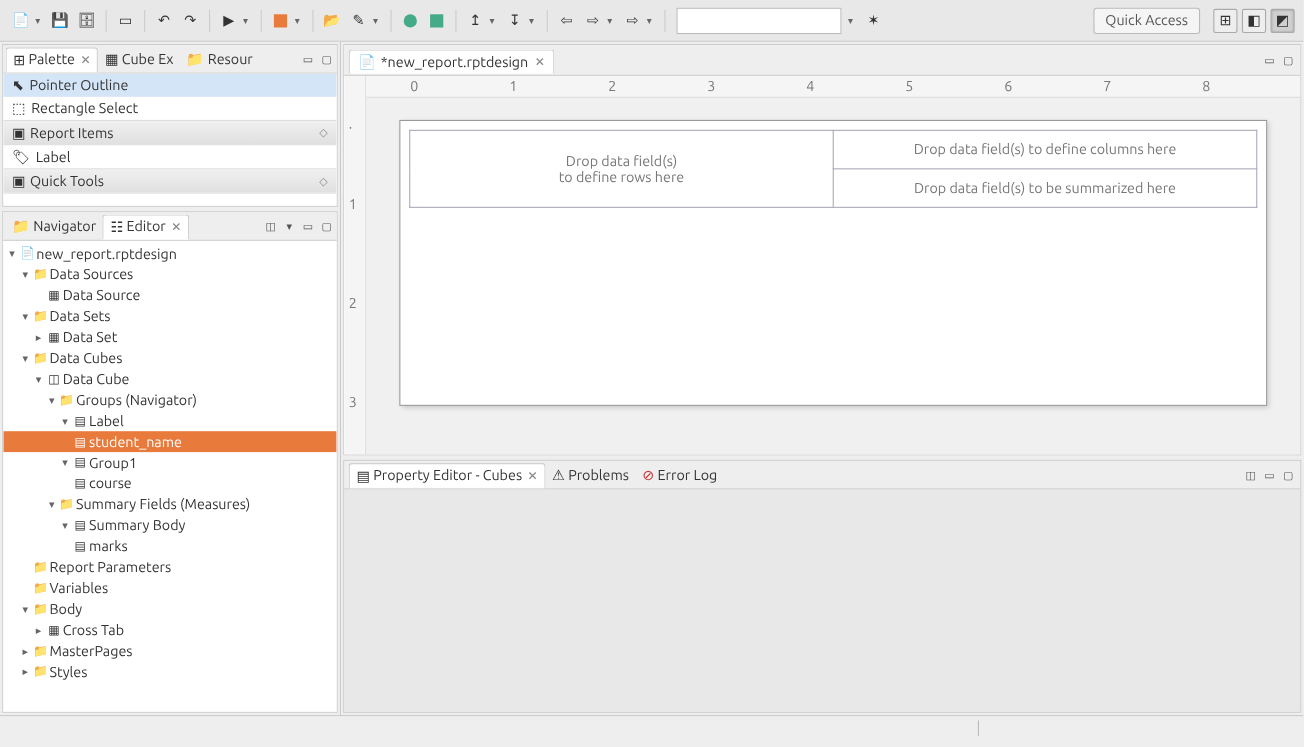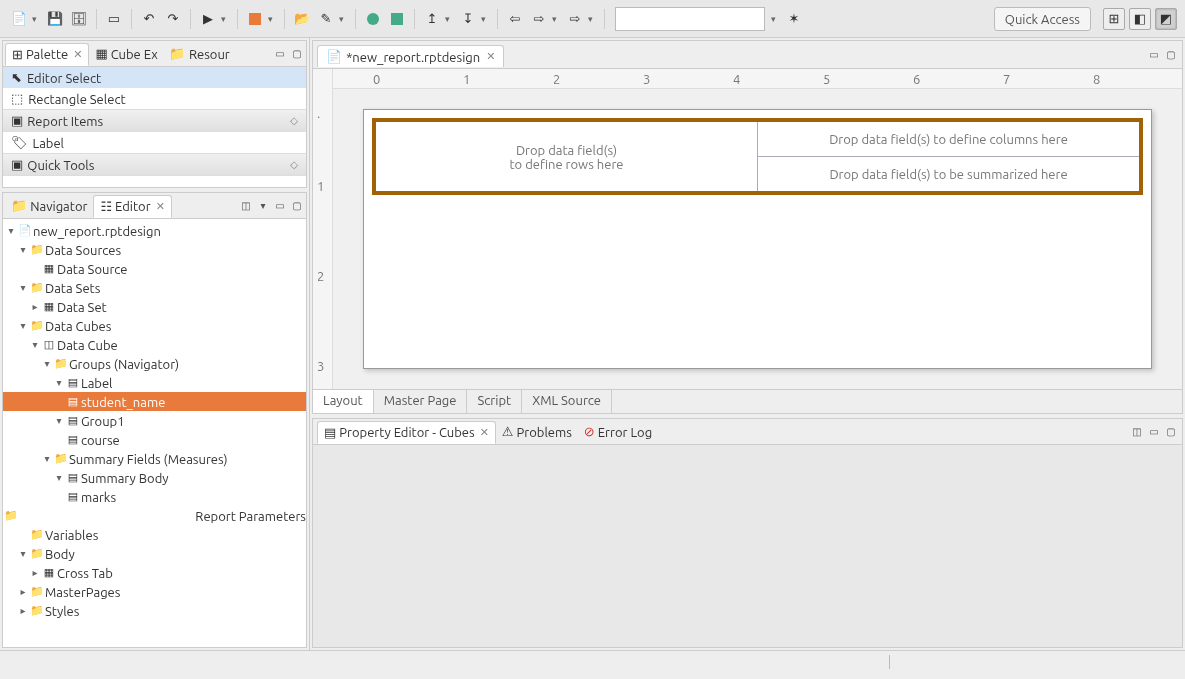--- a/index.html
+++ b/index.html
@@ -38,21 +38,21 @@
 .editor-panel { flex: 1; border: 1px solid #ccc; margin: 2px; background: #fff; display: flex; flex-direction: column; min-height: 0; }
 .editor-tabs { display: flex; align-items: center; background: #eee; height: 28px; border-bottom: 1px solid #ccc; padding: 0 4px; }
 .ed-tab { background: #fff; border: 1px solid #ccc; border-bottom: none; padding: 3px 8px; display: flex; align-items: center; gap: 4px; border-radius: 3px 3px 0 0; margin-top: 3px; cursor: pointer;}
 .editor-canvas { flex: 1; display: flex; background: #fff; overflow: hidden; }
 .vruler { width: 20px; background: #f5f5f5; border-right: 1px solid #ddd; position: relative; font-size: 9px; color: #777;}
 .canvas-wrap { flex: 1; display: flex; flex-direction: column; }
 .hruler { height: 20px; background: #f5f5f5; border-bottom: 1px solid #ddd; position: relative; font-size: 9px; color: #777; display:flex; align-items:center;}
 .hruler span { position: absolute; }
 .design { flex: 1; background: #f0f0f0; padding: 20px 30px; overflow: auto; }
 .page { background: #fff; border: 1px solid #999; box-shadow: 2px 2px 5px rgba(0,0,0,0.2); min-height: 260px; padding: 8px;}
-.crosstab { border: 4px solid #a16207; width: 100%; border-collapse: collapse; }
+.crosstab { border: 1px solid #a16207; width: 100%; border-collapse: collapse; }
 .crosstab td { border: 1px solid #aab; padding: 10px; text-align: center; color: #777; font-size: 13px; }
 .bottom-tabs { display: flex; background: #eee; border-top: 1px solid #ccc; height: 24px; }
 .btab { padding: 3px 10px; cursor: pointer; border-right: 1px solid #ccc; color: #555;}
 .btab.active { background: #fff; }
 .prop-panel { height: 230px; border: 1px solid #ccc; margin: 2px; background: #eee; display: flex; flex-direction: column;}
 .prop-tabs { display: flex; align-items: center; background: #eee; border-bottom: 1px solid #ccc; height: 26px; padding: 0 4px;}
 .prop-body { flex: 1; background: #e8e8e8; }
 .icon-sq { width:12px; height:12px; display:inline-block; }
 .orange-sq{ background:#e87a3c;}
 .green-sq{ background:#4a8;}
@@ -134,21 +134,21 @@
             <span>Resour</span>
           </div>
         <div class="panel-ctrl">
           <div class="win-btn">▭</div>
           <div class="win-btn">▢</div>
         </div>
       </div>
       <div class="panel-body palette-body">
         <div class="pal-item sel">
             <span>⬉</span>
-            <span>Editor Select</span>
+            <span>Pointer Outline</span>
           </div>
         <div class="pal-item">
             <span>⬚</span>
             <span>Rectangle Select</span>
           </div>
         <div class="pal-head">
             <span>▣</span>
             <span>Report Items</span>
             <span class="chev">◇</span>
           </div>
@@ -248,21 +248,21 @@
             </div>
           <div class="tree-row" style="padding-left:50px;">
               <span class="twisty">▾</span>
               <span class="tree-icon">▤</span>
               <span>Summary Body</span>
             </div>
           <div class="tree-row" style="padding-left:62px;">
               <span class="tree-icon">▤</span>
               <span>marks</span>
             </div>
-          <div class="tree-row" style="justify-content:space-between;">
+          <div class="tree-row" style="padding-left:26px;">
               <span class="tree-icon folder-icon"></span>
               <span>Report Parameters</span>
             </div>
           <div class="tree-row" style="padding-left:26px;text-align:right;">
               <span class="tree-icon folder-icon"></span>
               <span>Variables</span>
             </div>
           <div class="tree-row" style="padding-left:14px;">
               <span class="twisty">▾</span>
               <span class="tree-icon folder-icon"></span>
@@ -333,26 +333,20 @@
                 </tr>
                 <tr>
                   <td>Drop data field(s) to be summarized here</td>
                 </tr>
               </tbody>
                 </table>
             </div>
           </div>
         </div>
       </div>
-      <div class="bottom-tabs">
-        <div class="btab active">Layout</div>
-        <div class="btab">Master Page</div>
-        <div class="btab">Script</div>
-        <div class="btab">XML Source</div>
-      </div>
     </div>
 
     <div class="prop-panel">
       <div class="prop-tabs">
         <div class="tab active">
             <span>▤</span>
             <span>Property Editor - Cubes</span>
             <span class="close-x">✕</span>
           </div>
         <div class="tab">

